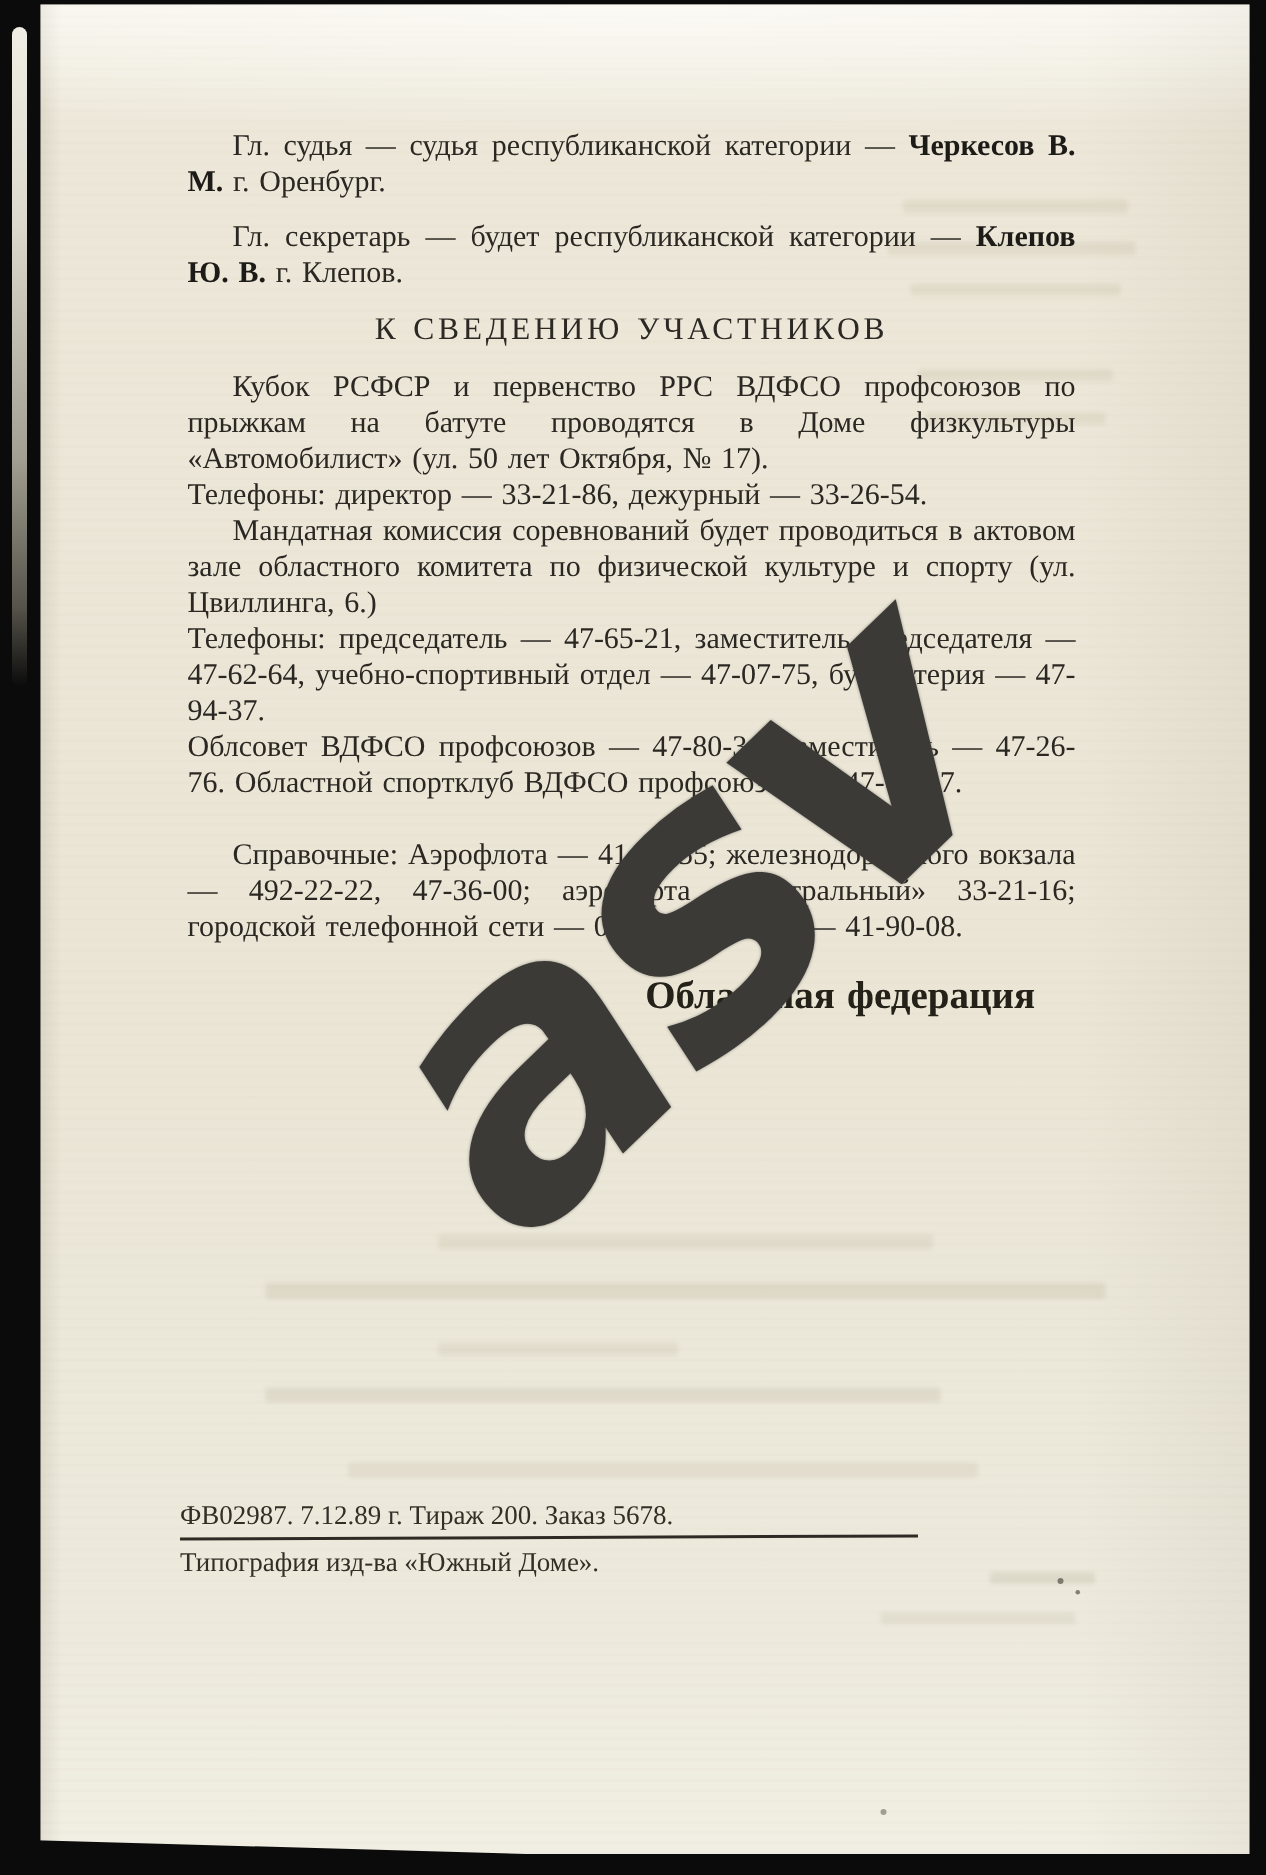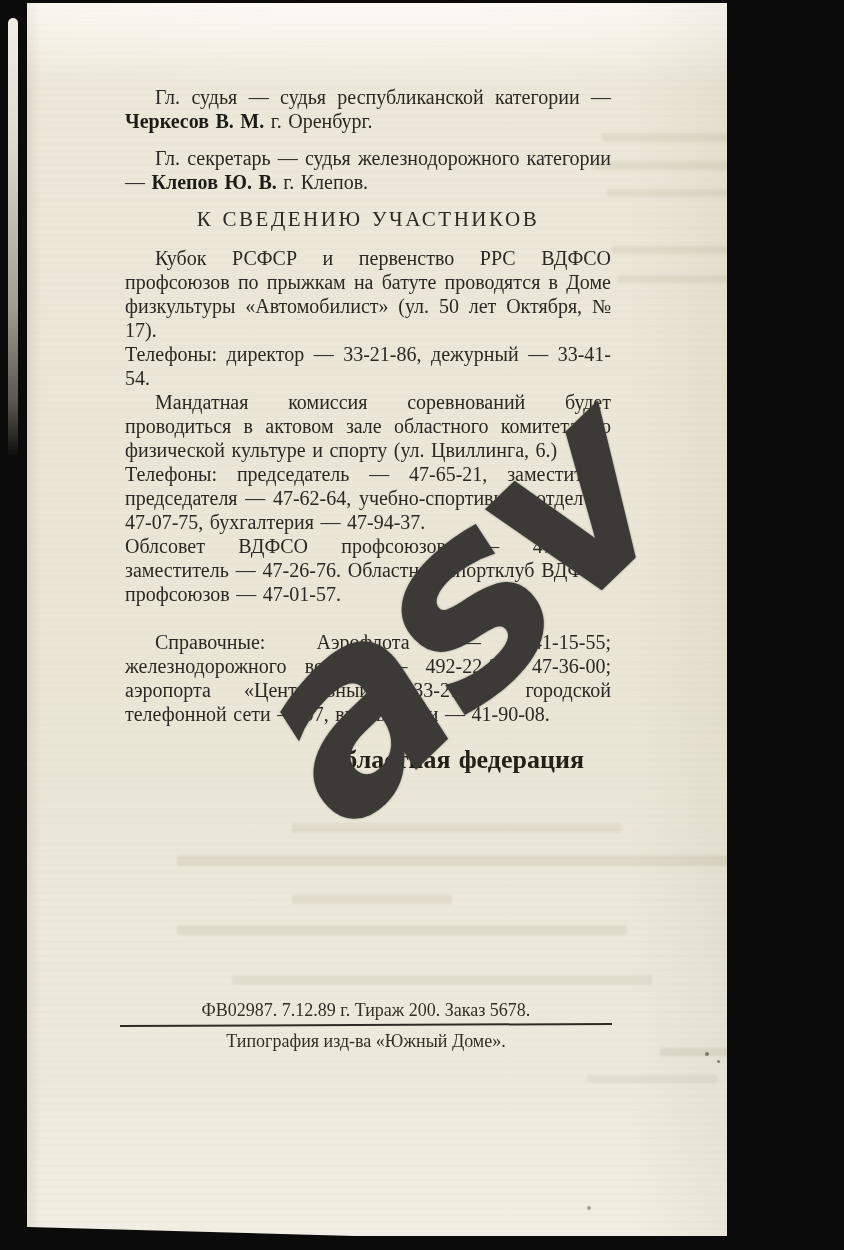--- a/index.html
+++ b/index.html
@@ -8,21 +8,21 @@
     background: #0b0b0b;
     position: relative;
     overflow: hidden;
     font-family: "Liberation Serif", "DejaVu Serif", serif;
   }
 
   
   .page {
     position: absolute;
     left: 27px; top: 3px;
-    width: 700px; height: 1233px;
+    width: 806px; height: 1233px;
     background:
       radial-gradient(130% 10% at 50% 0%, rgba(255,255,255,0.55), rgba(255,255,255,0) 70%),
       linear-gradient(90deg, rgba(90,80,60,0.10) 0px, rgba(90,80,60,0) 14px),
       linear-gradient(90deg, rgba(0,0,0,0) 86%, rgba(120,108,88,0.07) 100%),
       repeating-linear-gradient(180deg, rgba(198,188,162,0.045) 0 2px, rgba(255,255,255,0) 2px 7px),
       linear-gradient(180deg, #f7f4ea 0%, #ece7d8 7%, #eae5d5 55%, #edeadd 88%, #f1eee3 100%);
     overflow: hidden;
   }
 
   
@@ -77,21 +77,20 @@
     font-size: 26px;
     line-height: 23px;
     color: #242118;
   }
 
   
   .imprint {
     position: absolute;
     left: 93px; top: 996px;
     width: 492px;
-    text-align: center;
     font-size: 18px;
     line-height: 22px;
     color: #332f27;
     z-index: 1;
   }
   .imprint-rule {
     border: 0;
     border-top: 2px solid #2f2b24;
     margin: 3px 0 4px;
     transform: rotate(-0.25deg);
@@ -150,27 +149,27 @@
   <div class="ghost" style="left:560px; top:1072px; width:130px; height:8px;"></div>
 
   <span class="speck" style="left:678px; top:1049px; width:4px; height:4px;"></span>
   <span class="speck" style="left:690px; top:1057px; width:3px; height:3px;"></span>
   <span class="speck" style="left:560px; top:1203px; width:4px; height:4px; opacity:0.4;"></span>
 
   <div class="content">
 
     <p class="judge"><span>Гл. судья — судья республиканской категории — </span><b>Черкесов В. М.</b><span> г. Оренбург.</span></p>
 
-    <p class="judge"><span>Гл. секретарь — судья железнодорожного категории — </span><b>Клепов Ю. В.</b><span> г. Клепов.</span></p>
+    <p class="judge"><span>Гл. секретарь — будет республиканской категории — </span><b>Клепов Ю. В.</b><span> г. Клепов.</span></p>
 
     <h2 class="section-title">К СВЕДЕНИЮ УЧАСТНИКОВ</h2>
 
     <p class="indent">Кубок РСФСР и первенство РРС ВДФСО профсоюзов по прыжкам на батуте проводятся в Доме физкультуры «Автомобилист» (ул. 50 лет Октября, № 17).</p>
 
-    <p>Телефоны: директор — 33-21-86, дежурный — 33-41-54.</p>
+    <p>Телефоны: директор — 33-21-86, дежурный — 33-26-54.</p>
 
     <p class="indent">Мандатная комиссия соревнований будет проводиться в актовом зале областного комитета по физической культуре и спорту (ул. Цвиллинга, 6.)</p>
 
     <p>Телефоны: председатель — 47-65-21, заместитель председателя — 47-62-64, учебно-спортивный отдел — 47-07-75, бухгалтерия — 47-94-37.</p>
 
     <p>Облсовет ВДФСО профсоюзов — 47-80-34, заместитель — 47-26-76. Областной спортклуб ВДФСО профсоюзов — 47-01-57.</p>
 
     <p class="indent gap-before">Справочные: Аэрофлота — 41-15-55; железнодорожного вокзала — 492-22-22, 47-36-00; аэропорта «Центральный» 33-21-16; городской телефонной сети — 07, вызов такси — 41-90-08.</p>
 
     <div class="signature">

